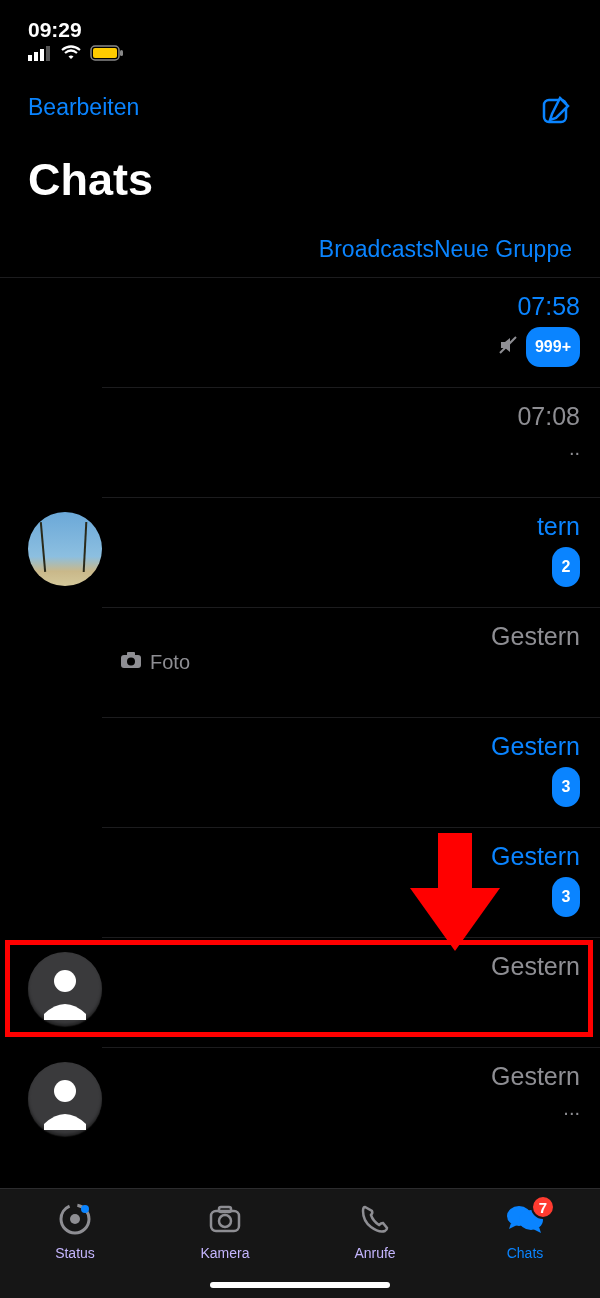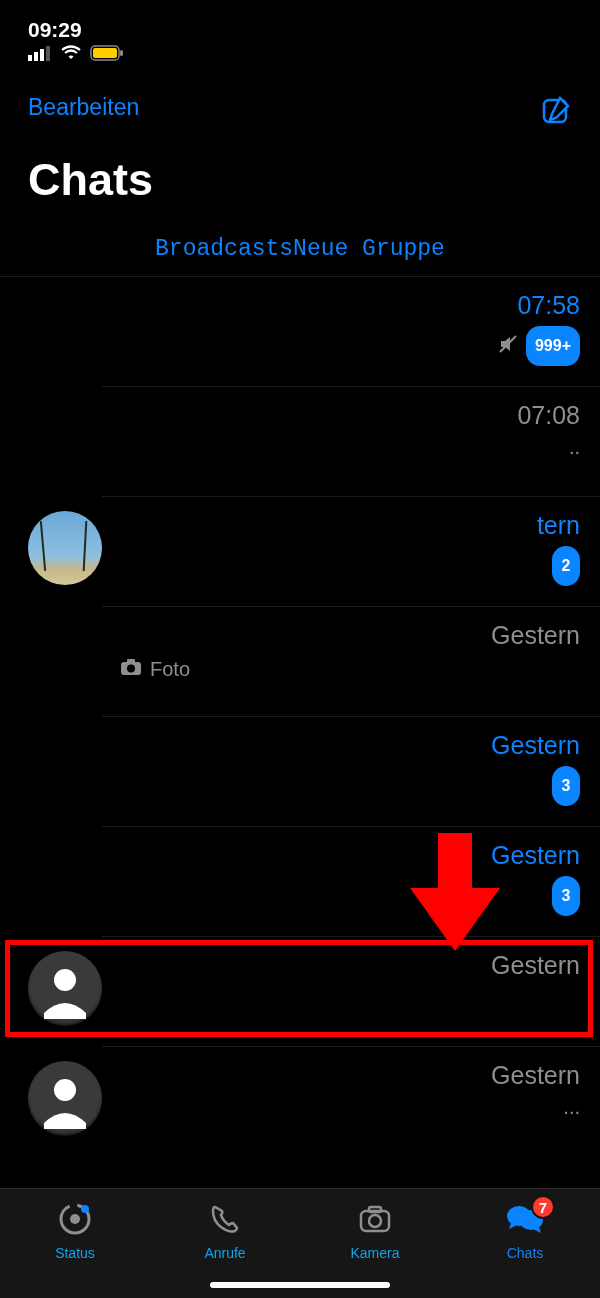--- a/index.html
+++ b/index.html
@@ -31,24 +31,23 @@
     }
     .edit-link { color: #0a84ff; font-size: 23px; }
     .compose-icon { color: #0a84ff; }
     .page-title {
       font-size: 45px;
       font-weight: 700;
       margin-top: 24px;
     }
     .sub-actions {
       display: flex;
-      justify-content: center;
+      justify-content: flex-end;
       padding: 22px 28px 14px;
       border-bottom: 1px solid #1c1c1e;
-      font-family: Liberation Mono, monospace;
     }
     .sub-actions span { color: #0a84ff; font-size: 23px; }
     .chat-list { }
     .chat-item {
       display: flex;
       align-items: flex-start;
       min-height: 110px;
       position: relative;
     }
     .avatar {
@@ -113,21 +112,20 @@
       font-weight: 600;
       padding: 0 9px;
     }
     .muted-icon { color: #8e8e93; }
     .preview {
       display: flex;
       align-items: center;
       gap: 8px;
       color: #8e8e93;
       font-size: 20px;
-      margin-top: 8px;
     }
     .preview-ellipsis {
       color: #8e8e93;
       font-size: 20px;
       text-align: right;
     }
     .highlight-box {
       position: absolute;
       border: 5px solid #ff0000;
       pointer-events: none;
@@ -147,21 +145,21 @@
       border-top: 1px solid #2c2c2e;
     }
     .tab {
       flex: 1;
       display: flex;
       flex-direction: column;
       align-items: center;
       justify-content: flex-start;
       padding-top: 12px;
       gap: 4px;
-      color: #0ea5e9;
+      color: #c4b5fd;
       position: relative;
     }
     .tab.active { color: #0a84ff; }
     .tab-label { font-size: 14px; }
     .tab-badge {
       position: absolute;
       top: 6px;
       left: 50%;
       margin-left: 6px;
       background: #ff3b30;
@@ -372,34 +370,34 @@
           <circle cx="18" cy="18" r="14" stroke="#8e8e93" stroke-width="3" fill="none" stroke-dasharray="60 8"></circle>
           <circle cx="18" cy="18" r="5" fill="#8e8e93"></circle>
           <circle cx="28" cy="8" r="4" fill="#0a84ff"></circle>
         </svg>
     </span>
     <span class="tab-label">Status</span>
   </div>
   <div class="tab">
     <span>
       <svg width="36" height="36" viewBox="0 0 36 36">
-          <path d="M8 6 Q6 6 6 10 Q6 20 14 26 Q22 32 28 30 Q30 29 30 27 L26 22 Q24 22 22 24 Q16 20 14 14 Q16 12 15 10 Z" stroke="#8e8e93" stroke-width="2.5" fill="none"></path>
-        </svg>
-    </span>
-    <span class="tab-label">Anrufe</span>
-  </div>
-  <div class="tab">
-    <span>
-      <svg width="36" height="36" viewBox="0 0 36 36">
           <rect x="4" y="10" width="28" height="20" rx="5" stroke="#8e8e93" stroke-width="2.5" fill="none"></rect>
           <rect x="12" y="6" width="12" height="5" rx="2" stroke="#8e8e93" stroke-width="2.5" fill="none"></rect>
           <circle cx="18" cy="20" r="6" stroke="#8e8e93" stroke-width="2.5" fill="none"></circle>
         </svg>
     </span>
     <span class="tab-label">Kamera</span>
+  </div>
+  <div class="tab">
+    <span>
+      <svg width="36" height="36" viewBox="0 0 36 36">
+          <path d="M8 6 Q6 6 6 10 Q6 20 14 26 Q22 32 28 30 Q30 29 30 27 L26 22 Q24 22 22 24 Q16 20 14 14 Q16 12 15 10 Z" stroke="#8e8e93" stroke-width="2.5" fill="none"></path>
+        </svg>
+    </span>
+    <span class="tab-label">Anrufe</span>
   </div>
   <div class="tab active">
     <span>
       <svg width="40" height="36" viewBox="0 0 40 36">
           <ellipse cx="14" cy="15" rx="12" ry="10" fill="#0a84ff"></ellipse>
           <path d="M6 22 L4 28 L12 24" fill="#0a84ff"></path>
           <ellipse cx="26" cy="19" rx="12" ry="10" fill="#0a84ff"></ellipse>
           <path d="M34 26 L36 32 L28 28" fill="#0a84ff"></path>
         </svg>
     </span>

